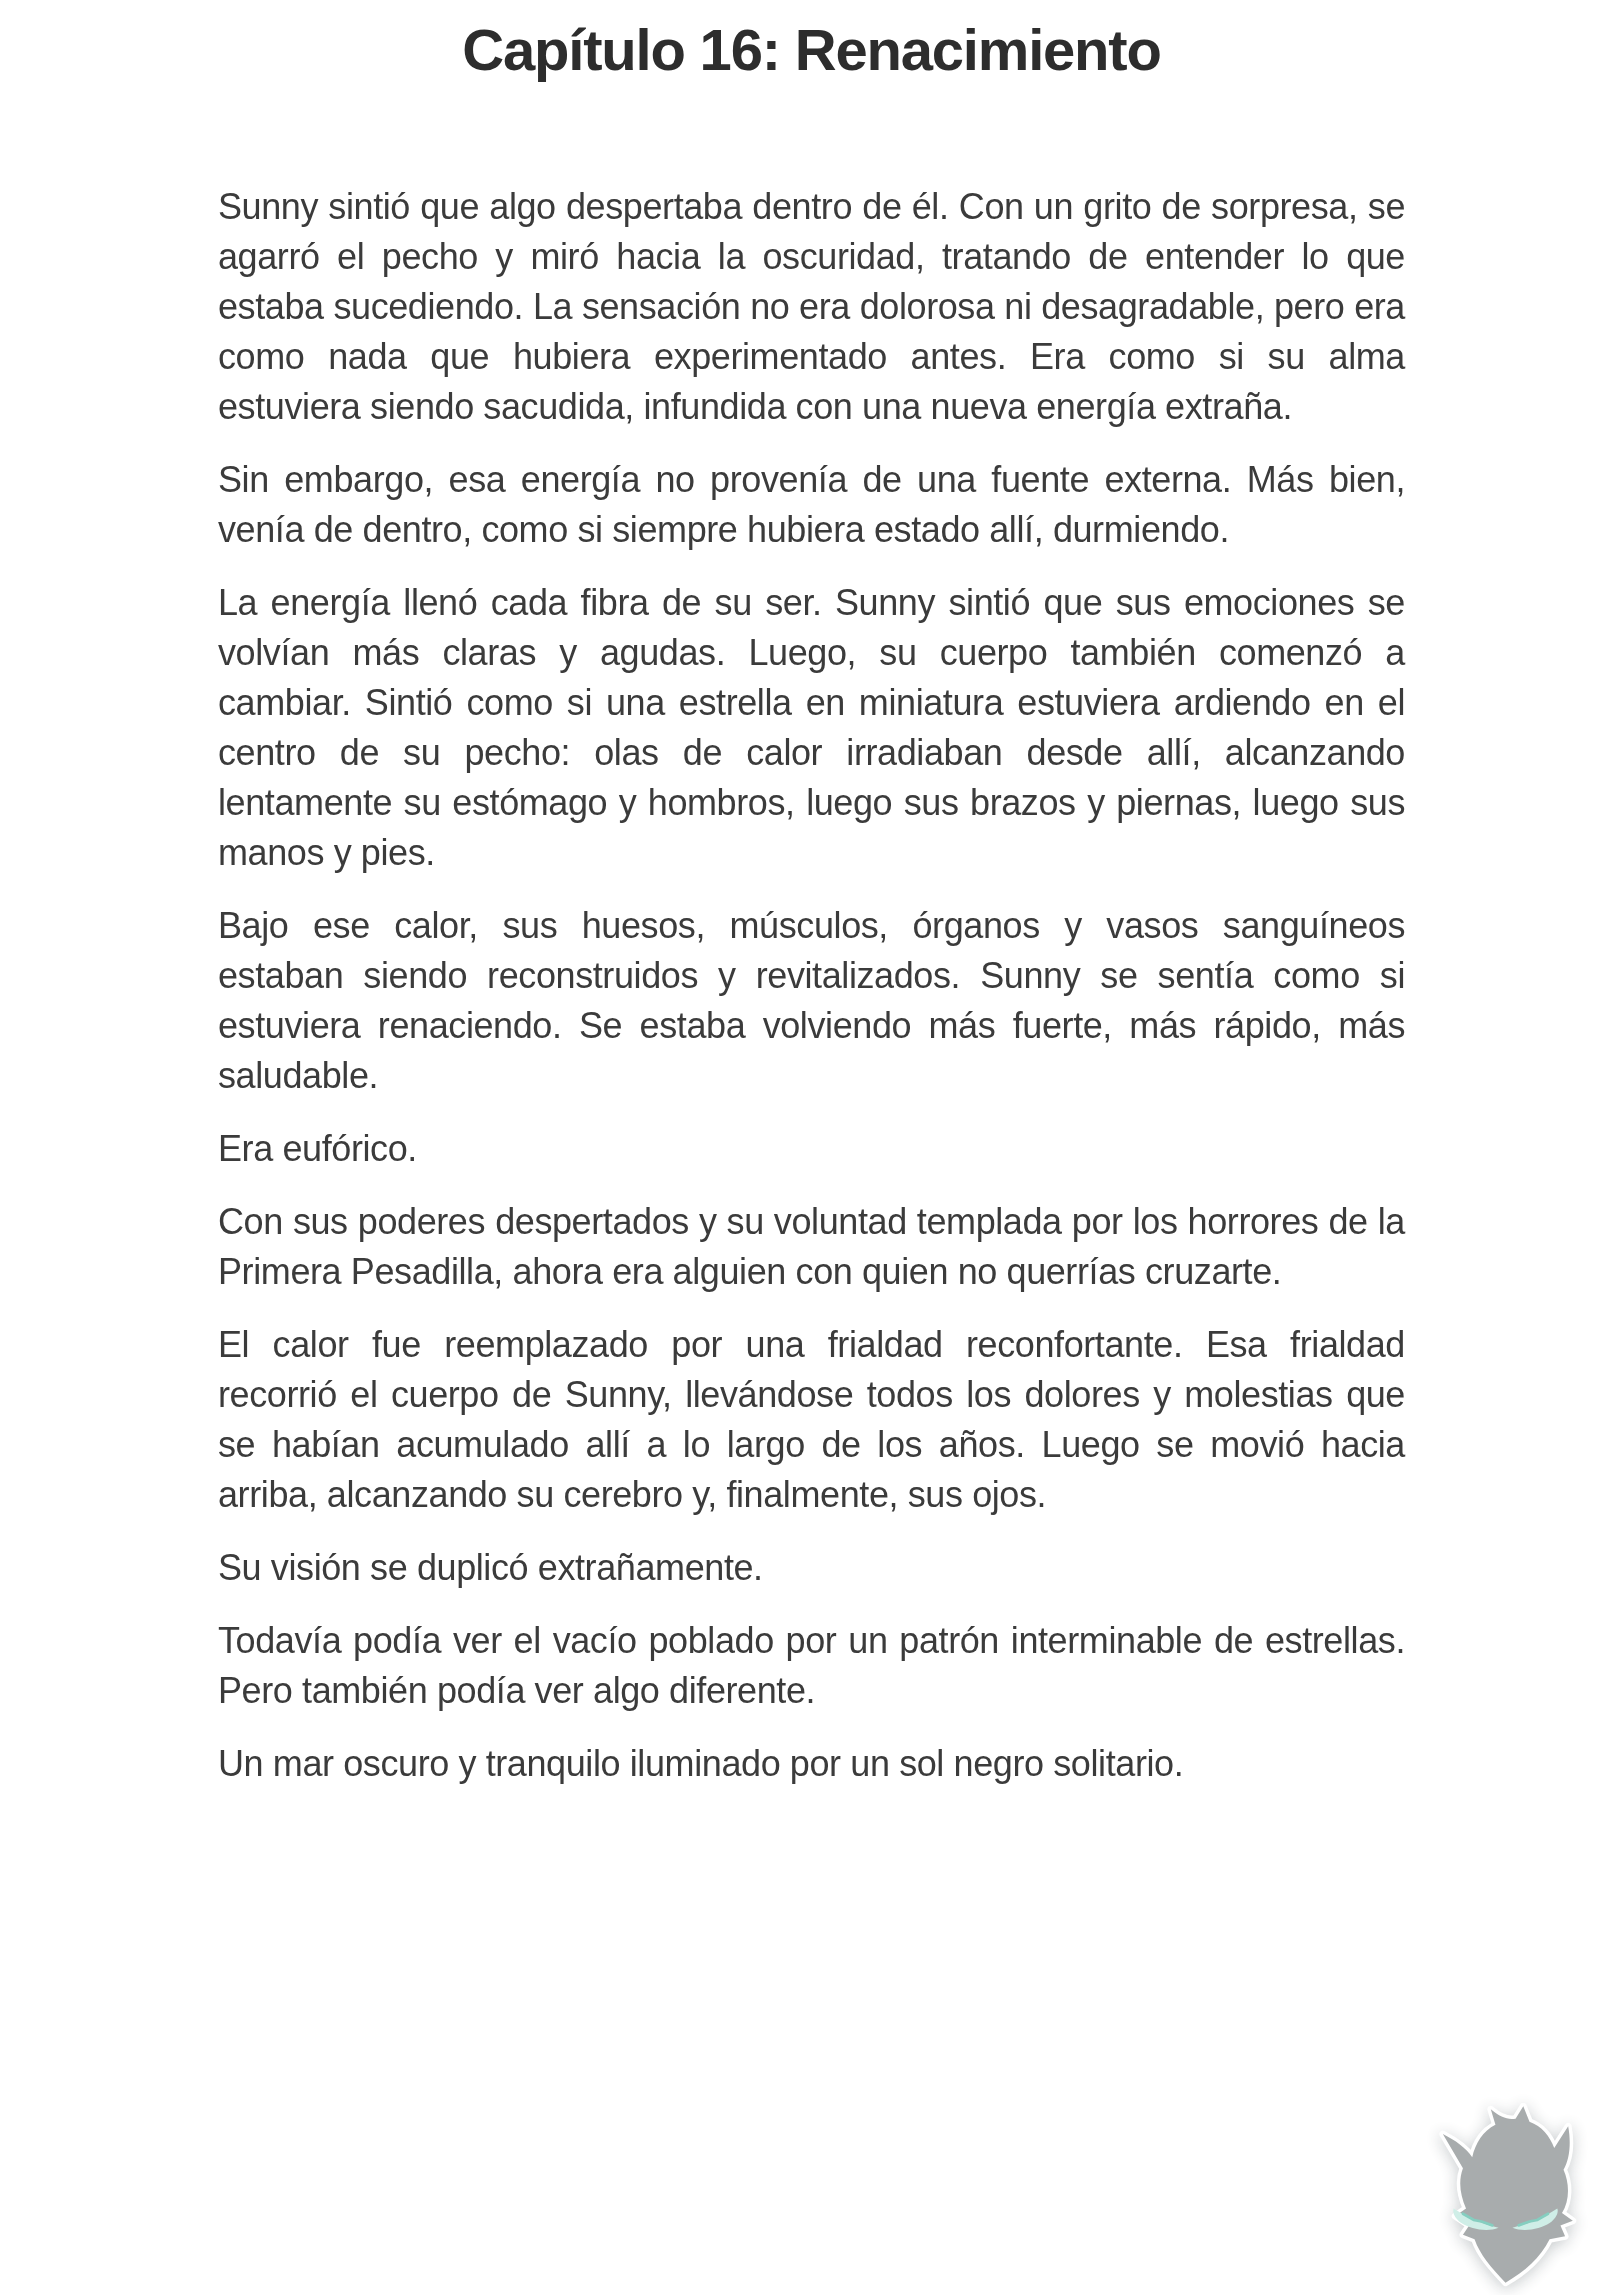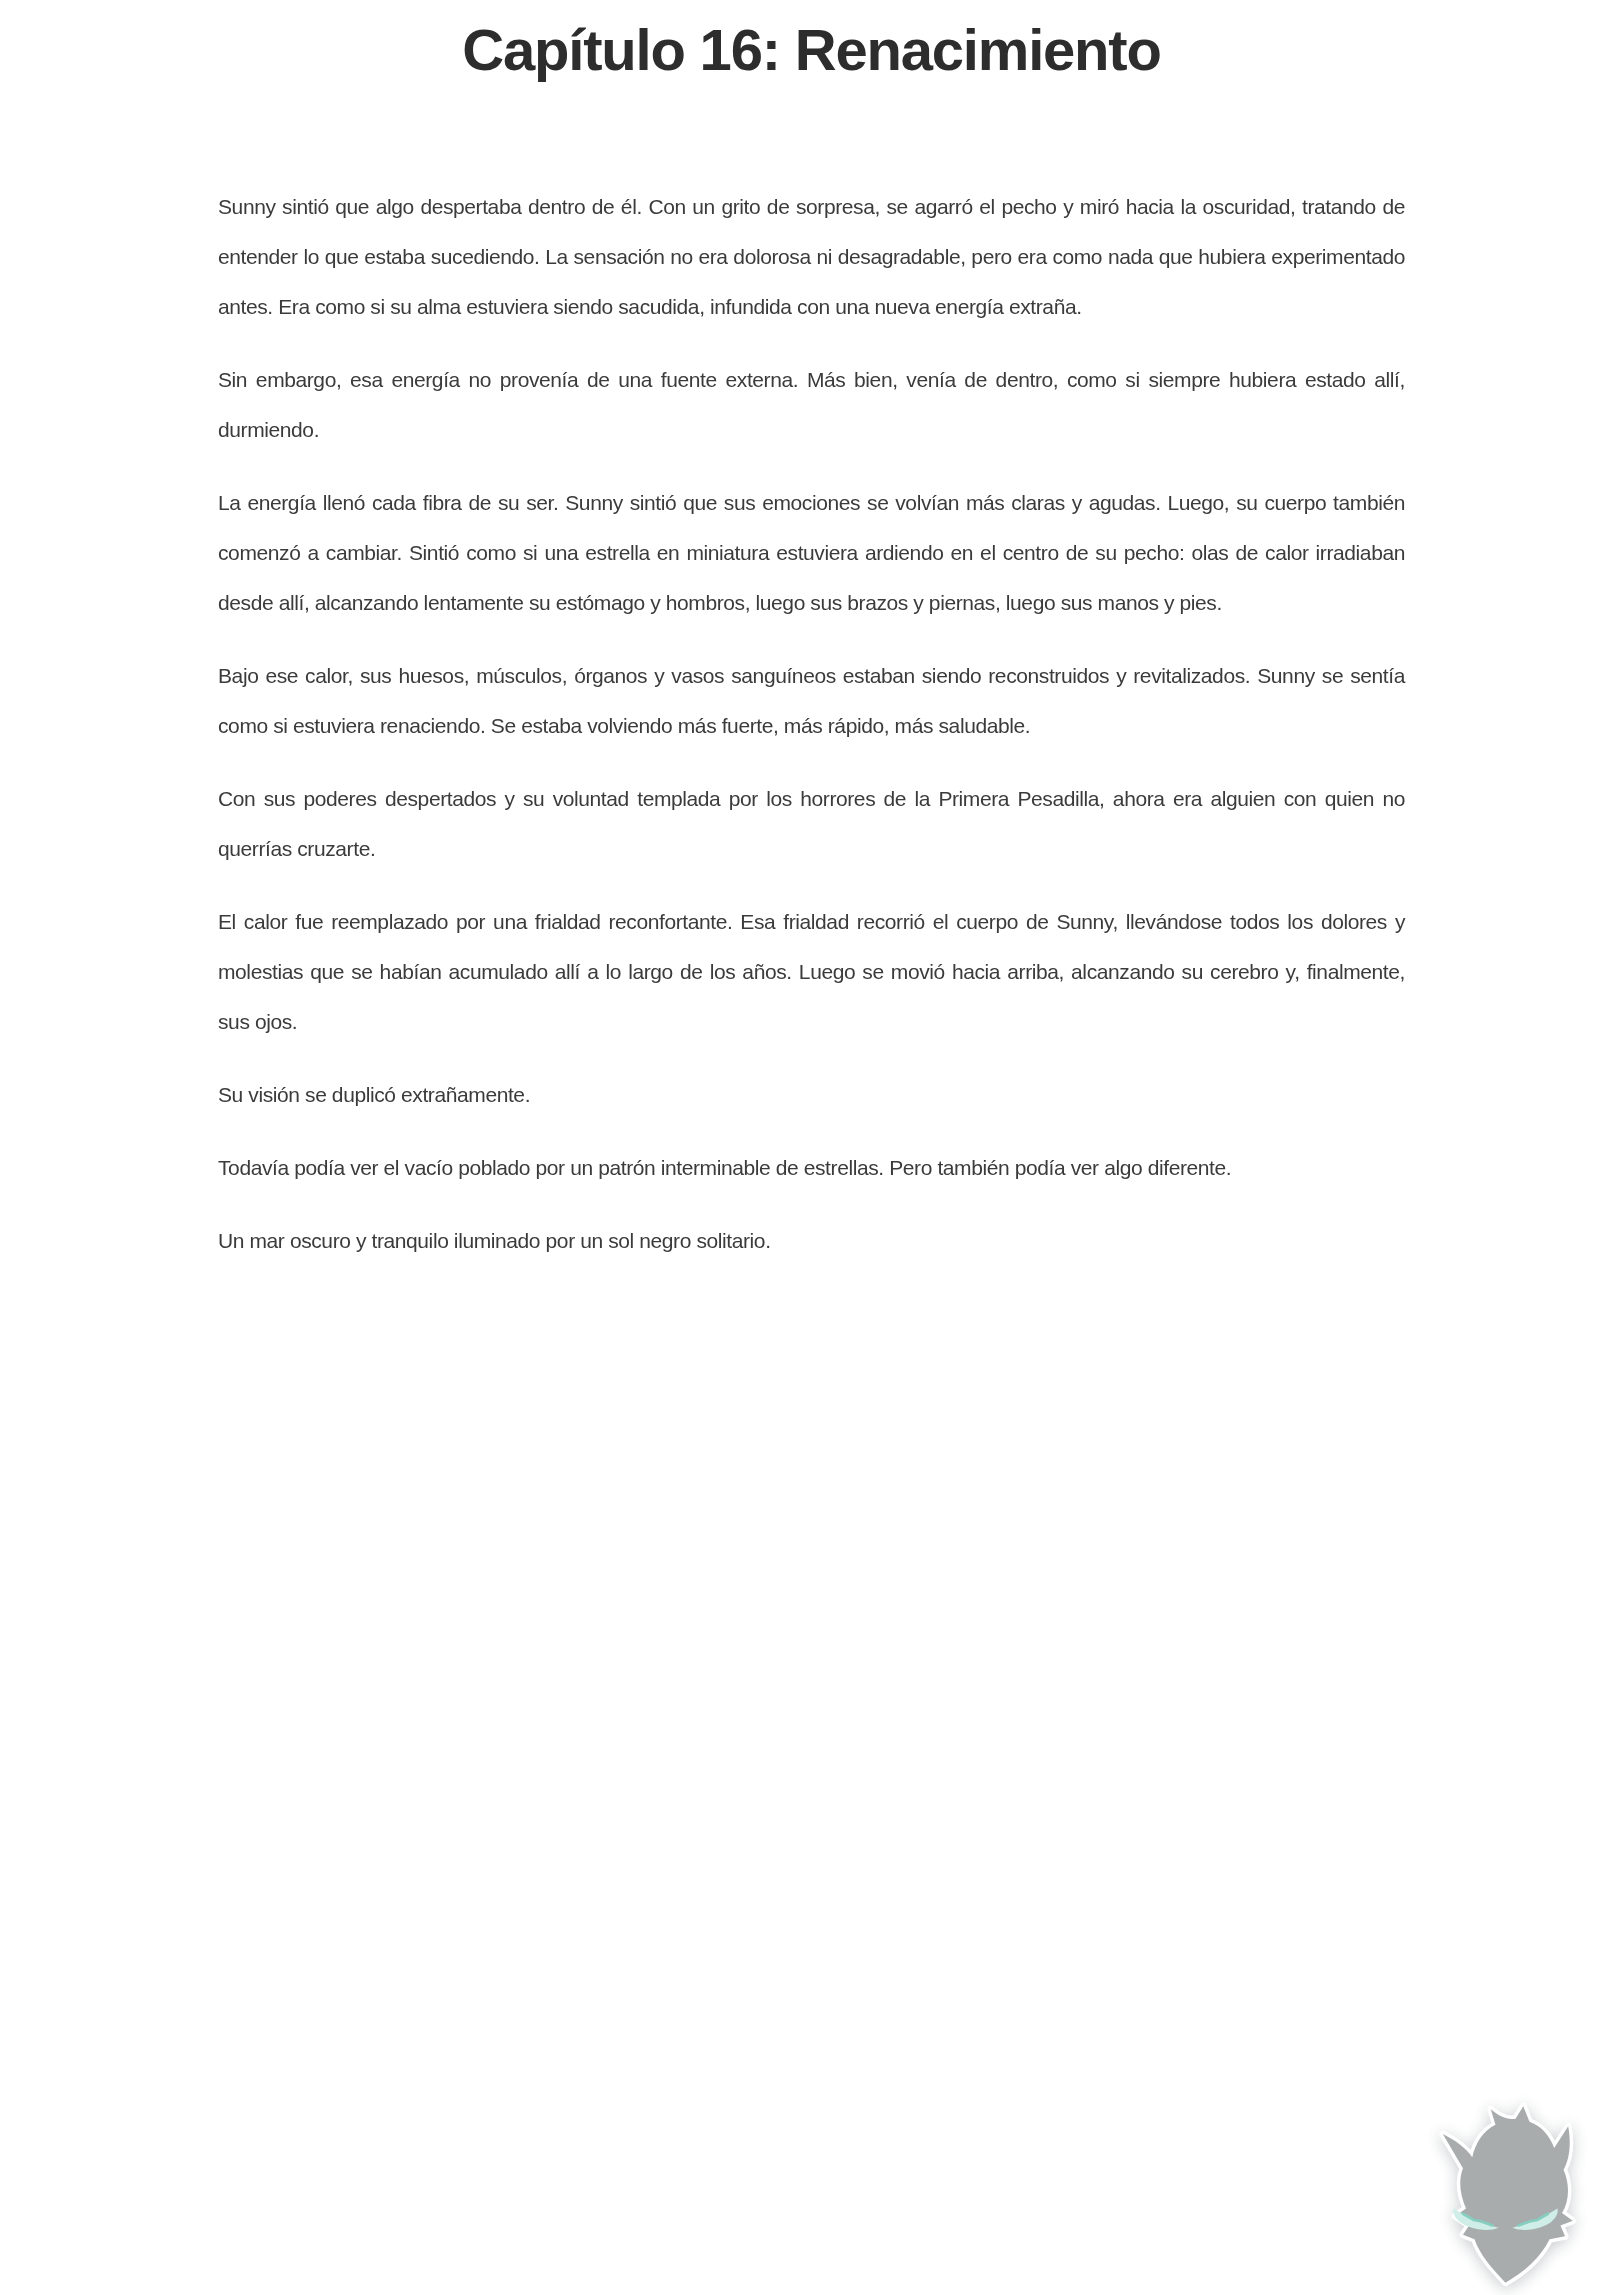--- a/index.html
+++ b/index.html
@@ -22,21 +22,21 @@
     line-height: 69px;
     font-weight: 700;
     letter-spacing: -1.2px;
     color: #2d2d2d;
   }
   .body-text {
     margin: 98px 218px 0 218px;
   }
   .body-text p {
     margin: 0 0 23px 0;
-    font-size: 21px;
+    font-size: 36px;
     line-height: 50px;
     letter-spacing: -0.4px;
     color: #3b3b3b;
     text-align: justify;
   }
   .watermark {
     position: absolute;
     right: 44px;
     bottom: 6.1px;
     width: 147px;
@@ -65,20 +65,21 @@
 
 <main class="page">
 
   <h1 class="chapter-title">Capítulo 16: Renacimiento</h1>
 
   <section class="body-text">
     <p>Sunny sintió que algo despertaba dentro de él. Con un grito de sorpresa, se agarró el pecho y miró hacia la oscuridad, tratando de entender lo que estaba sucediendo. La sensación no era dolorosa ni desagradable, pero era como nada que hubiera experimentado antes. Era como si su alma estuviera siendo sacudida, infundida con una nueva energía extraña.</p>
     <p>Sin embargo, esa energía no provenía de una fuente externa. Más bien, venía de dentro, como si siempre hubiera estado allí, durmiendo.</p>
     <p>La energía llenó cada fibra de su ser. Sunny sintió que sus emociones se volvían más claras y agudas. Luego, su cuerpo también comenzó a cambiar. Sintió como si una estrella en miniatura estuviera ardiendo en el centro de su pecho: olas de calor irradiaban desde allí, alcanzando lentamente su estómago y hombros, luego sus brazos y piernas, luego sus manos y pies.</p>
     <p>Bajo ese calor, sus huesos, músculos, órganos y vasos sanguíneos estaban siendo reconstruidos y revitalizados. Sunny se sentía como si estuviera renaciendo. Se estaba volviendo más fuerte, más rápido, más saludable.</p>
+    <p>Era eufórico.</p>
     <p>Con sus poderes despertados y su voluntad templada por los horrores de la Primera Pesadilla, ahora era alguien con quien no querrías cruzarte.</p>
     <p>El calor fue reemplazado por una frialdad reconfortante. Esa frialdad recorrió el cuerpo de Sunny, llevándose todos los dolores y molestias que se habían acumulado allí a lo largo de los años. Luego se movió hacia arriba, alcanzando su cerebro y, finalmente, sus ojos.</p>
     <p>Su visión se duplicó extrañamente.</p>
     <p>Todavía podía ver el vacío poblado por un patrón interminable de estrellas. Pero también podía ver algo diferente.</p>
     <p>Un mar oscuro y tranquilo iluminado por un sol negro solitario.</p>
   </section>
 
   <div class="watermark">
     <svg viewBox="0 0 190 240" xmlns="http://www.w3.org/2000/svg">
 

